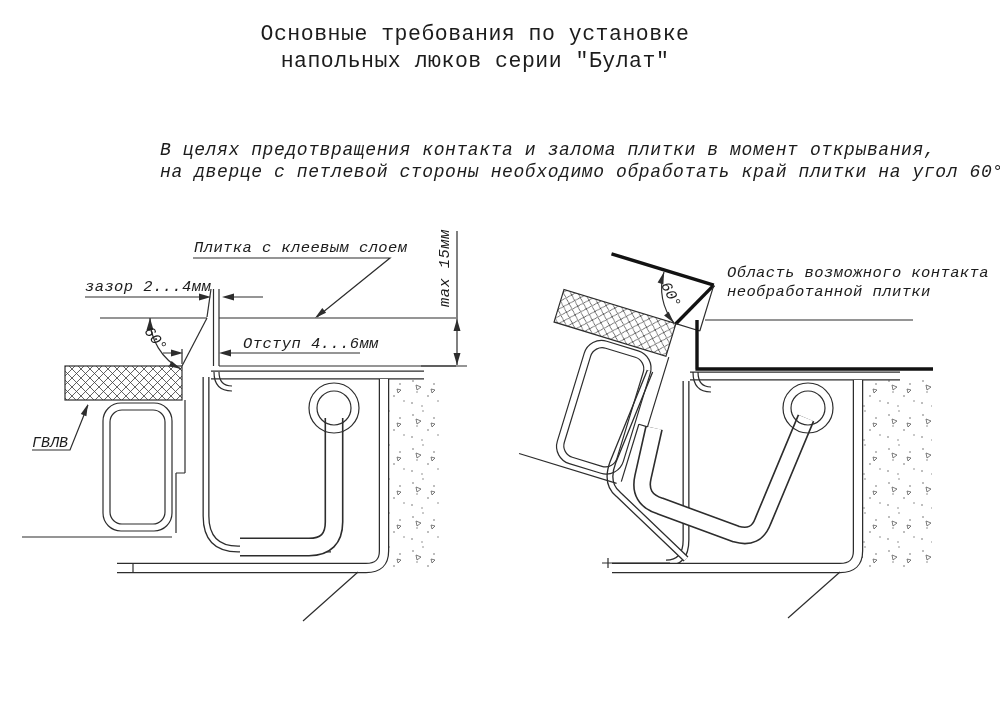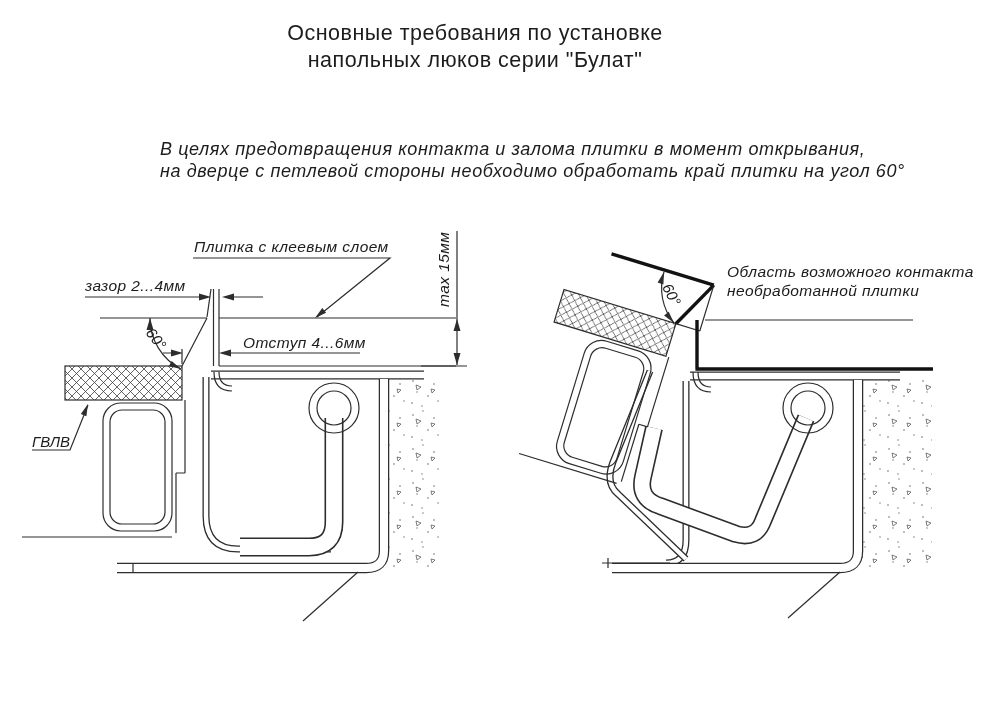--- a/index.html
+++ b/index.html
@@ -1,17 +1,17 @@
 <!DOCTYPE html>
 <html><head>
 <meta charset="utf-8">
 <style>
   html,body{margin:0;padding:0;background:#fff;}
   .stage{position:relative;width:1000px;height:707px;background:#ffffff;overflow:hidden;
-         font-family:Liberation Sans, sans-serif;}
+         font-family:Liberation Mono, monospace;}
   svg{position:absolute;left:0;top:0;}
   .ln{stroke:#2d2d2d;stroke-width:1.2;fill:none;stroke-linecap:butt;}
   .lnThick{stroke:#121212;stroke-width:3.4;fill:none;}
   .dk9{stroke:#2d2d2d;stroke-width:9;fill:none;stroke-linejoin:round;}
   .wh6{stroke:#ffffff;stroke-width:6.4;fill:none;stroke-linejoin:round;}
   .dk10{stroke:#2d2d2d;stroke-width:10.5;fill:none;stroke-linejoin:round;}
   .wh8{stroke:#ffffff;stroke-width:8;fill:none;stroke-linejoin:round;}
   .dk7{stroke:#2d2d2d;stroke-width:7;fill:none;stroke-linejoin:round;}
   .wh4{stroke:#ffffff;stroke-width:4.4;fill:none;stroke-linejoin:round;}
   .dk19{stroke:#2d2d2d;stroke-width:19;fill:none;stroke-linejoin:round;}

